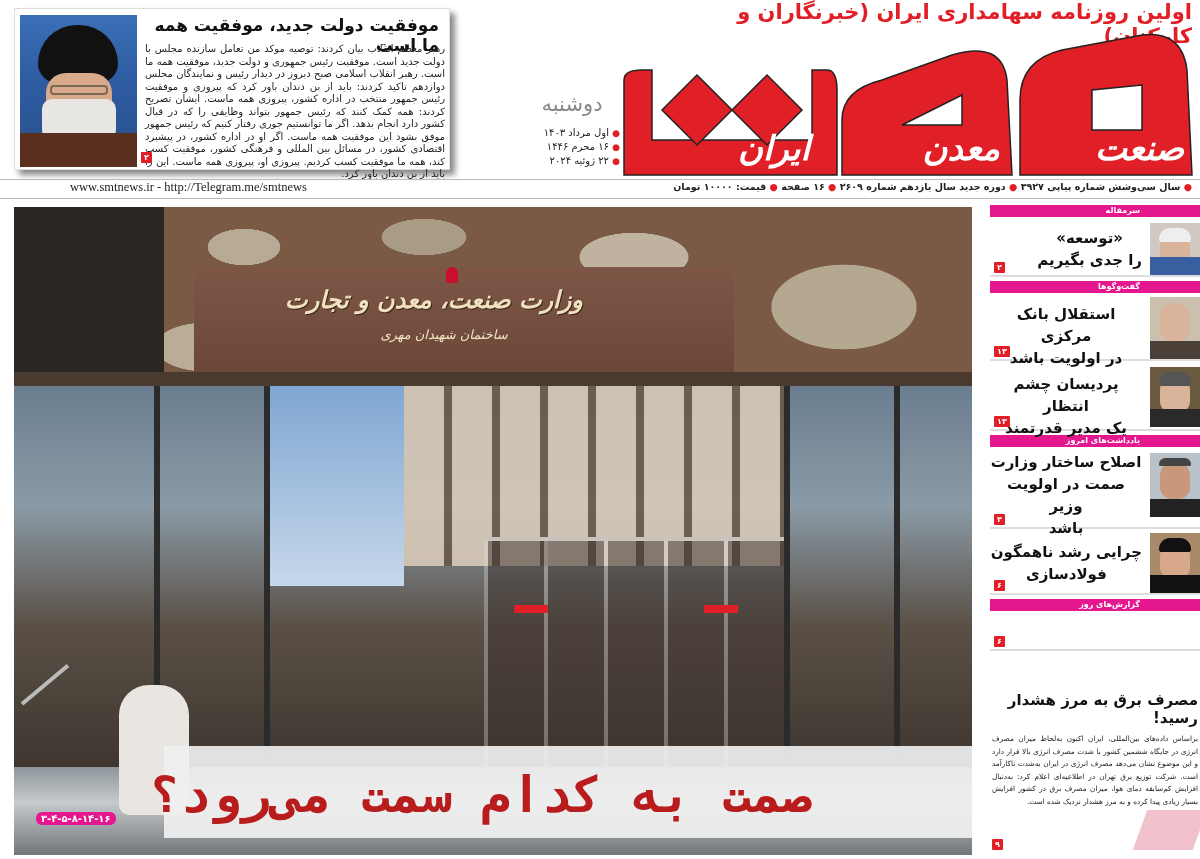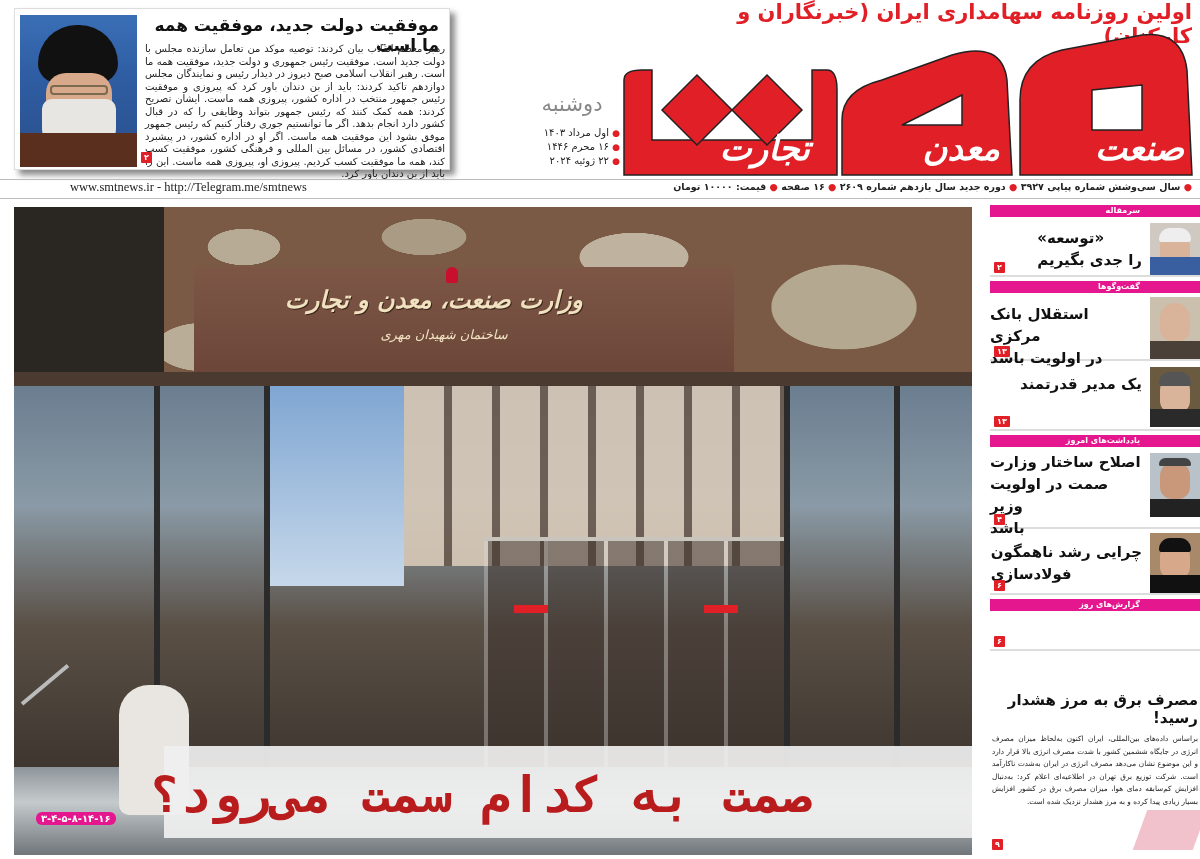--- a/index.html
+++ b/index.html
@@ -137,21 +137,21 @@
   .sec-bar {
     width: 210px; height: 12px; background: #e5178f; color: #fff; font-size: 8px; line-height: 12px;
     text-align: right; padding-right: 60px; font-weight: bold;
   }
   .item { position: relative; width: 210px; border-bottom: 2px solid #ddd; }
   .item .thumb { position: absolute; right: 0; width: 50px; background: #cfc9c2; overflow: hidden; }
   .item .thumb .head { position: absolute; left: 10px; top: 8px; width: 30px; height: 38px; background: #d9b49a; border-radius: 15px 15px 12px 12px; }
   .item .thumb .hair { position: absolute; left: 9px; top: 5px; width: 32px; height: 14px; background: #eee; border-radius: 16px 16px 4px 4px; }
   .item .thumb .body { position: absolute; left: 0; bottom: 0; width: 50px; height: 18px; background: #3a5fa0; }
   .item .title {
-    position: absolute; right: 58px; font-size: 15px; font-weight: bold; line-height: 22px; text-align: left; color: #111;
+    position: absolute; right: 58px; font-size: 15px; font-weight: bold; line-height: 22px; text-align: center; color: #111;
   }
   .item .page-tag { position: absolute; left: 4px; bottom: 2px; }
 
   .lead-title { font-size: 15px; font-weight: bold; text-align: center; padding: 10px 0 8px; }
   .big-title { font-size: 15px; font-weight: bold; text-align: right; padding: 4px 0 6px; }
   .body-text { font-size: 7.3px; line-height: 12.6px; text-align: justify; color: #222; }
   .watermark { position: absolute; left: 1140px; top: 810px; width: 60px; height: 40px; background: rgba(224,120,140,0.45); transform: skewX(-20deg); }
 </style>
 </head>
 <body>
@@ -179,21 +179,21 @@
 
       <path d="M220 145 L220 90 Q220 60 260 50 L330 25 Q380 10 385 50 L390 145 Z M280 95 L340 95 L340 65 Z" fill-rule="evenodd"></path>
 
       <path d="M2 145 L2 50 Q2 40 20 40 L30 40 L30 110 L190 110 L190 40 L205 40 Q215 40 215 60 L215 145 Z"></path>
       <path d="M40 80 L75 45 L110 80 L75 115 Z"></path>
       <path d="M110 80 L145 45 L180 80 L145 115 Z"></path>
     </g>
   </svg>
   <span class="logo-word" style="right:16px;">صنعت</span>
   <span class="logo-word" style="right:200px;">معدن</span>
-  <span class="logo-word" style="right:390px;">تجارت</span>
+  <span class="logo-word" style="right:390px;">ایران</span>
 </div>
 
 <div class="dayname">دوشنبه</div>
 <div class="dates">
   <div><span class="dot">●</span> <span>اول مرداد ۱۴۰۳</span></div>
   <div><span class="dot">●</span> <span>۱۶ محرم ۱۴۴۶</span></div>
   <div><span class="dot">●</span> <span>۲۲ ژوئیه ۲۰۲۴</span></div>
 </div>
 
 <div class="strip-line" style="top:179px;"></div>
@@ -257,20 +257,21 @@
     </div>
     <span class="page-tag">۱۳</span>
   </div>
   <div class="item" style="height:70px;">
     <div class="thumb" style="top:6px;height:60px;background:#6a5a40;">
         <div class="head"></div>
         <div class="hair" style="background:#555;"></div>
         <div class="body" style="background:#2a2a2a;"></div>
       </div>
     <div class="title" style="top:12px;">
+      <div>پردیسان چشم انتظار</div>
       <div>یک مدیر قدرتمند</div>
     </div>
     <span class="page-tag">۱۳</span>
   </div>
 
   <div class="sec-bar" style="margin-top:4px;">یادداشت‌های امروز</div>
   <div class="item" style="height:82px;">
     <div class="thumb" style="top:6px;height:64px;background:#b8c2c8;">
         <div class="head" style="background:#c9977a;"></div>
         <div class="hair" style="background:#444;height:8px;"></div>

